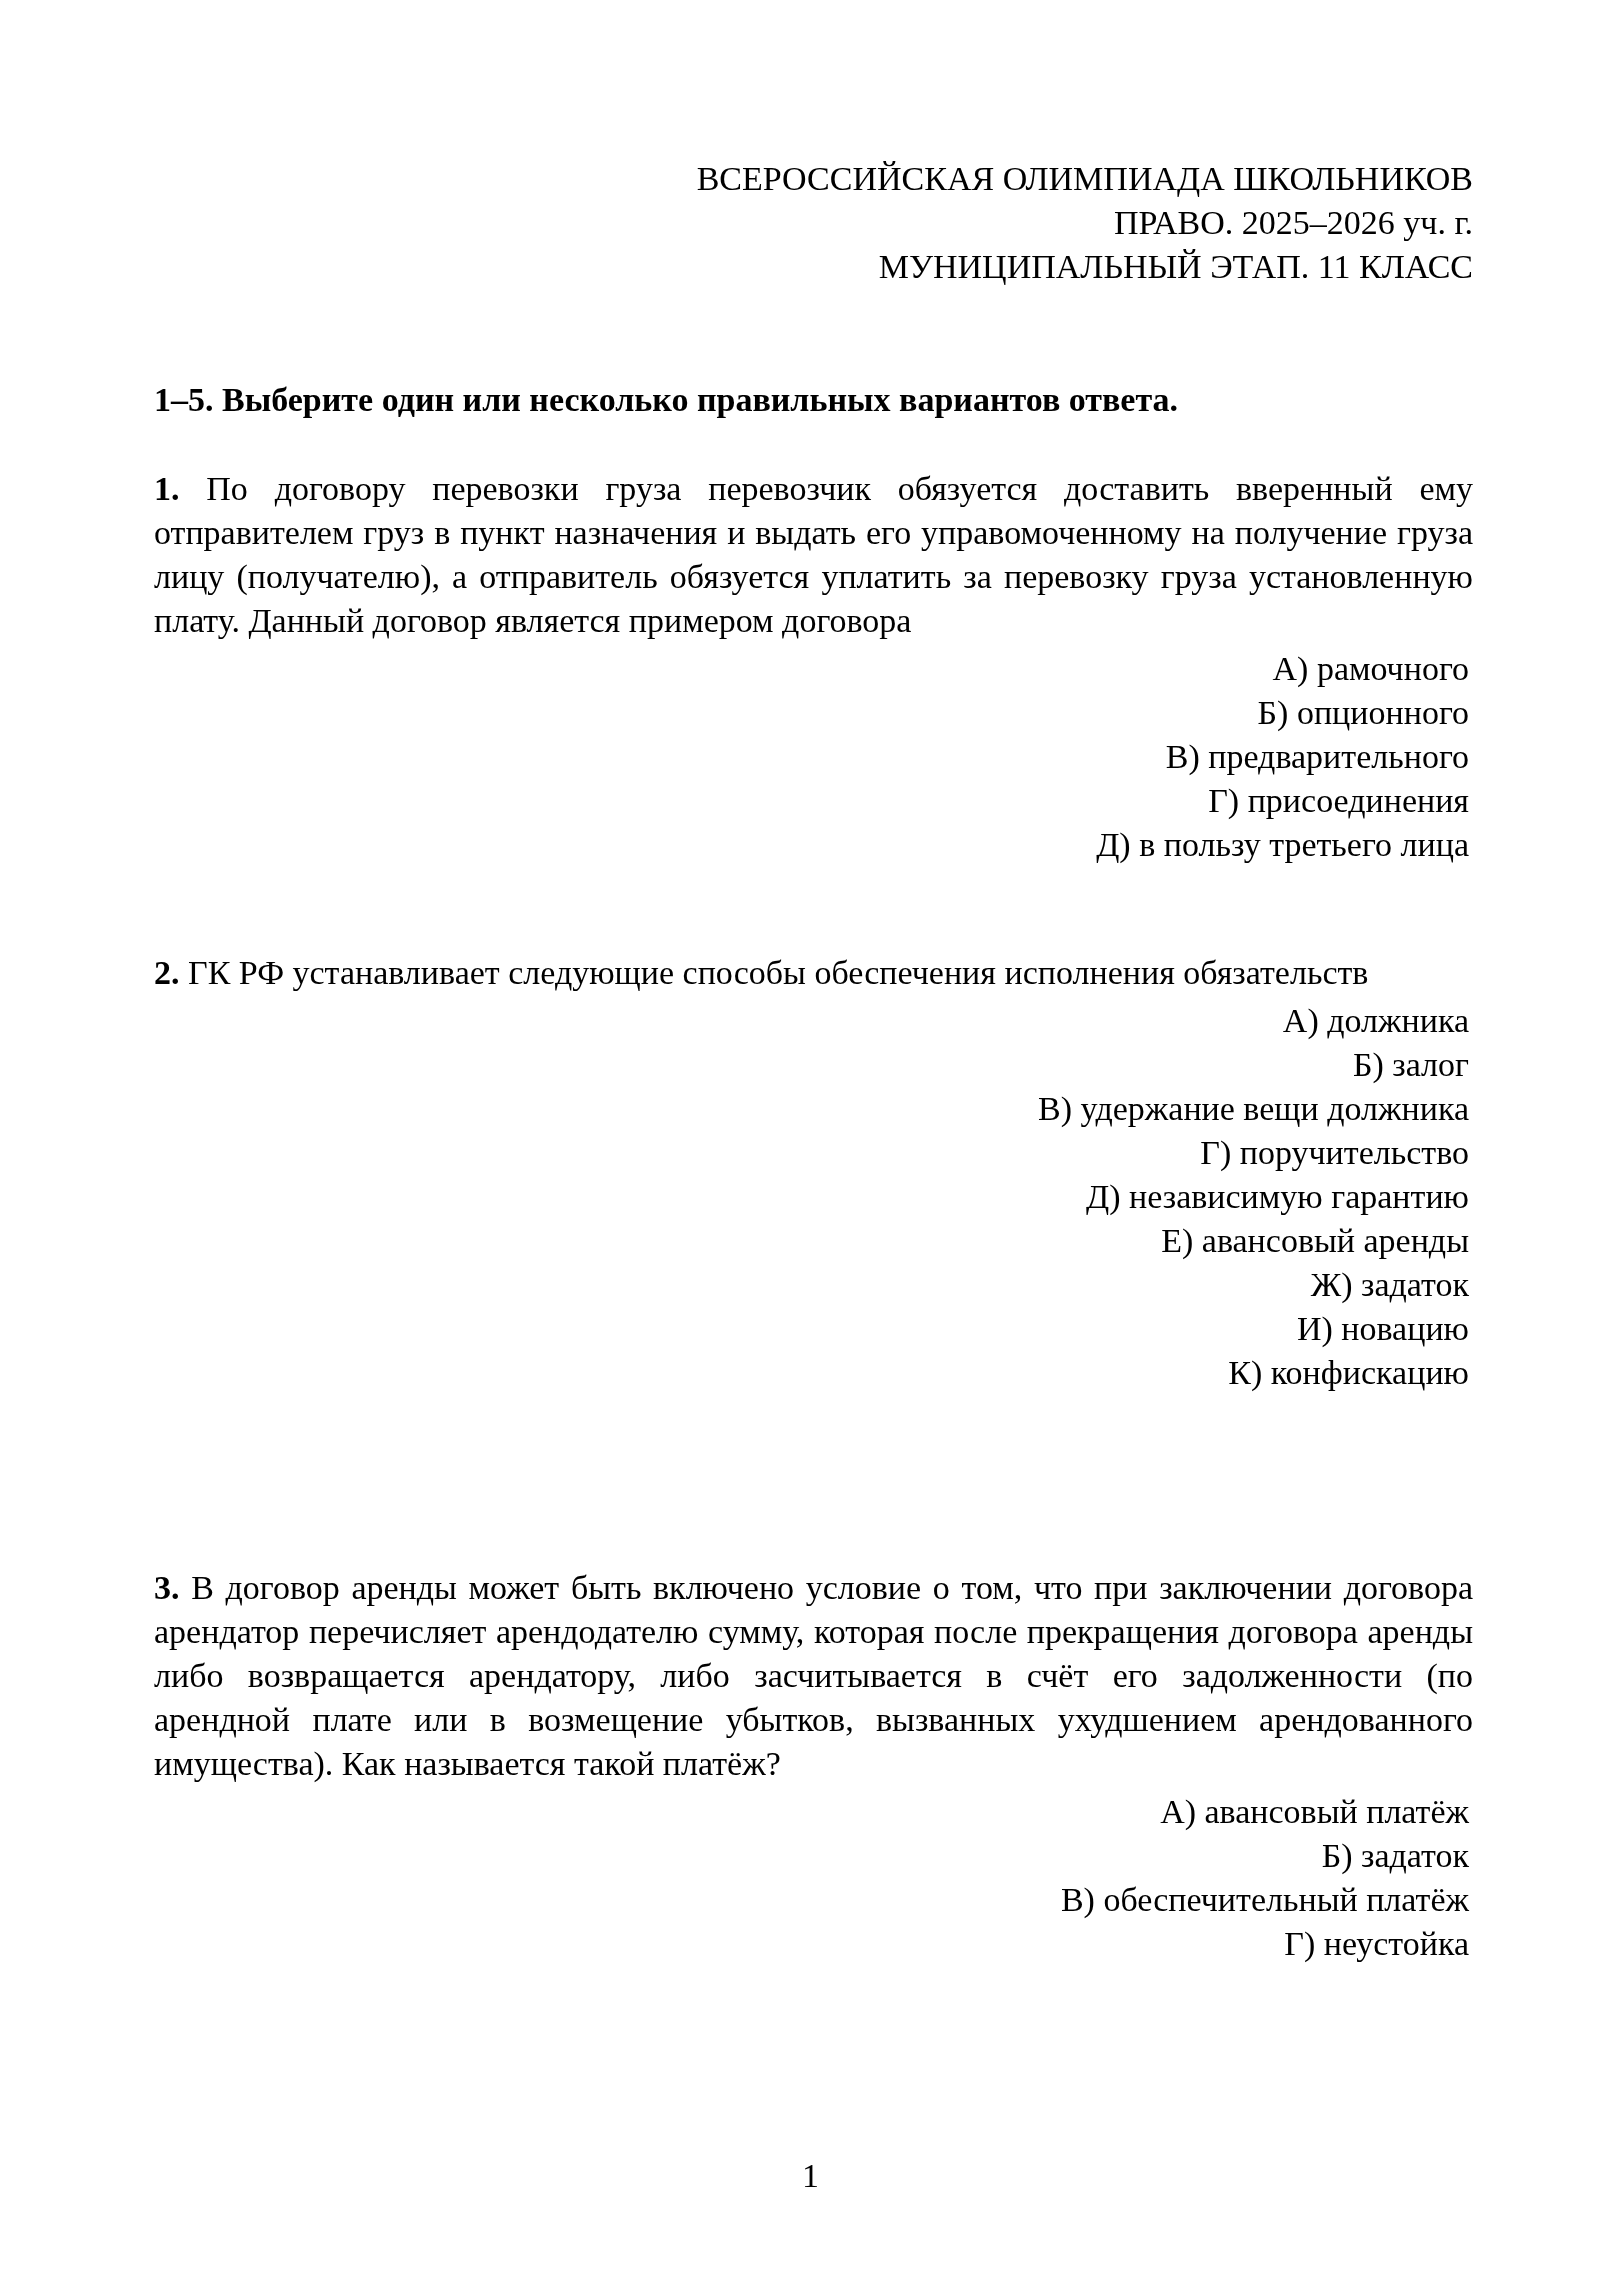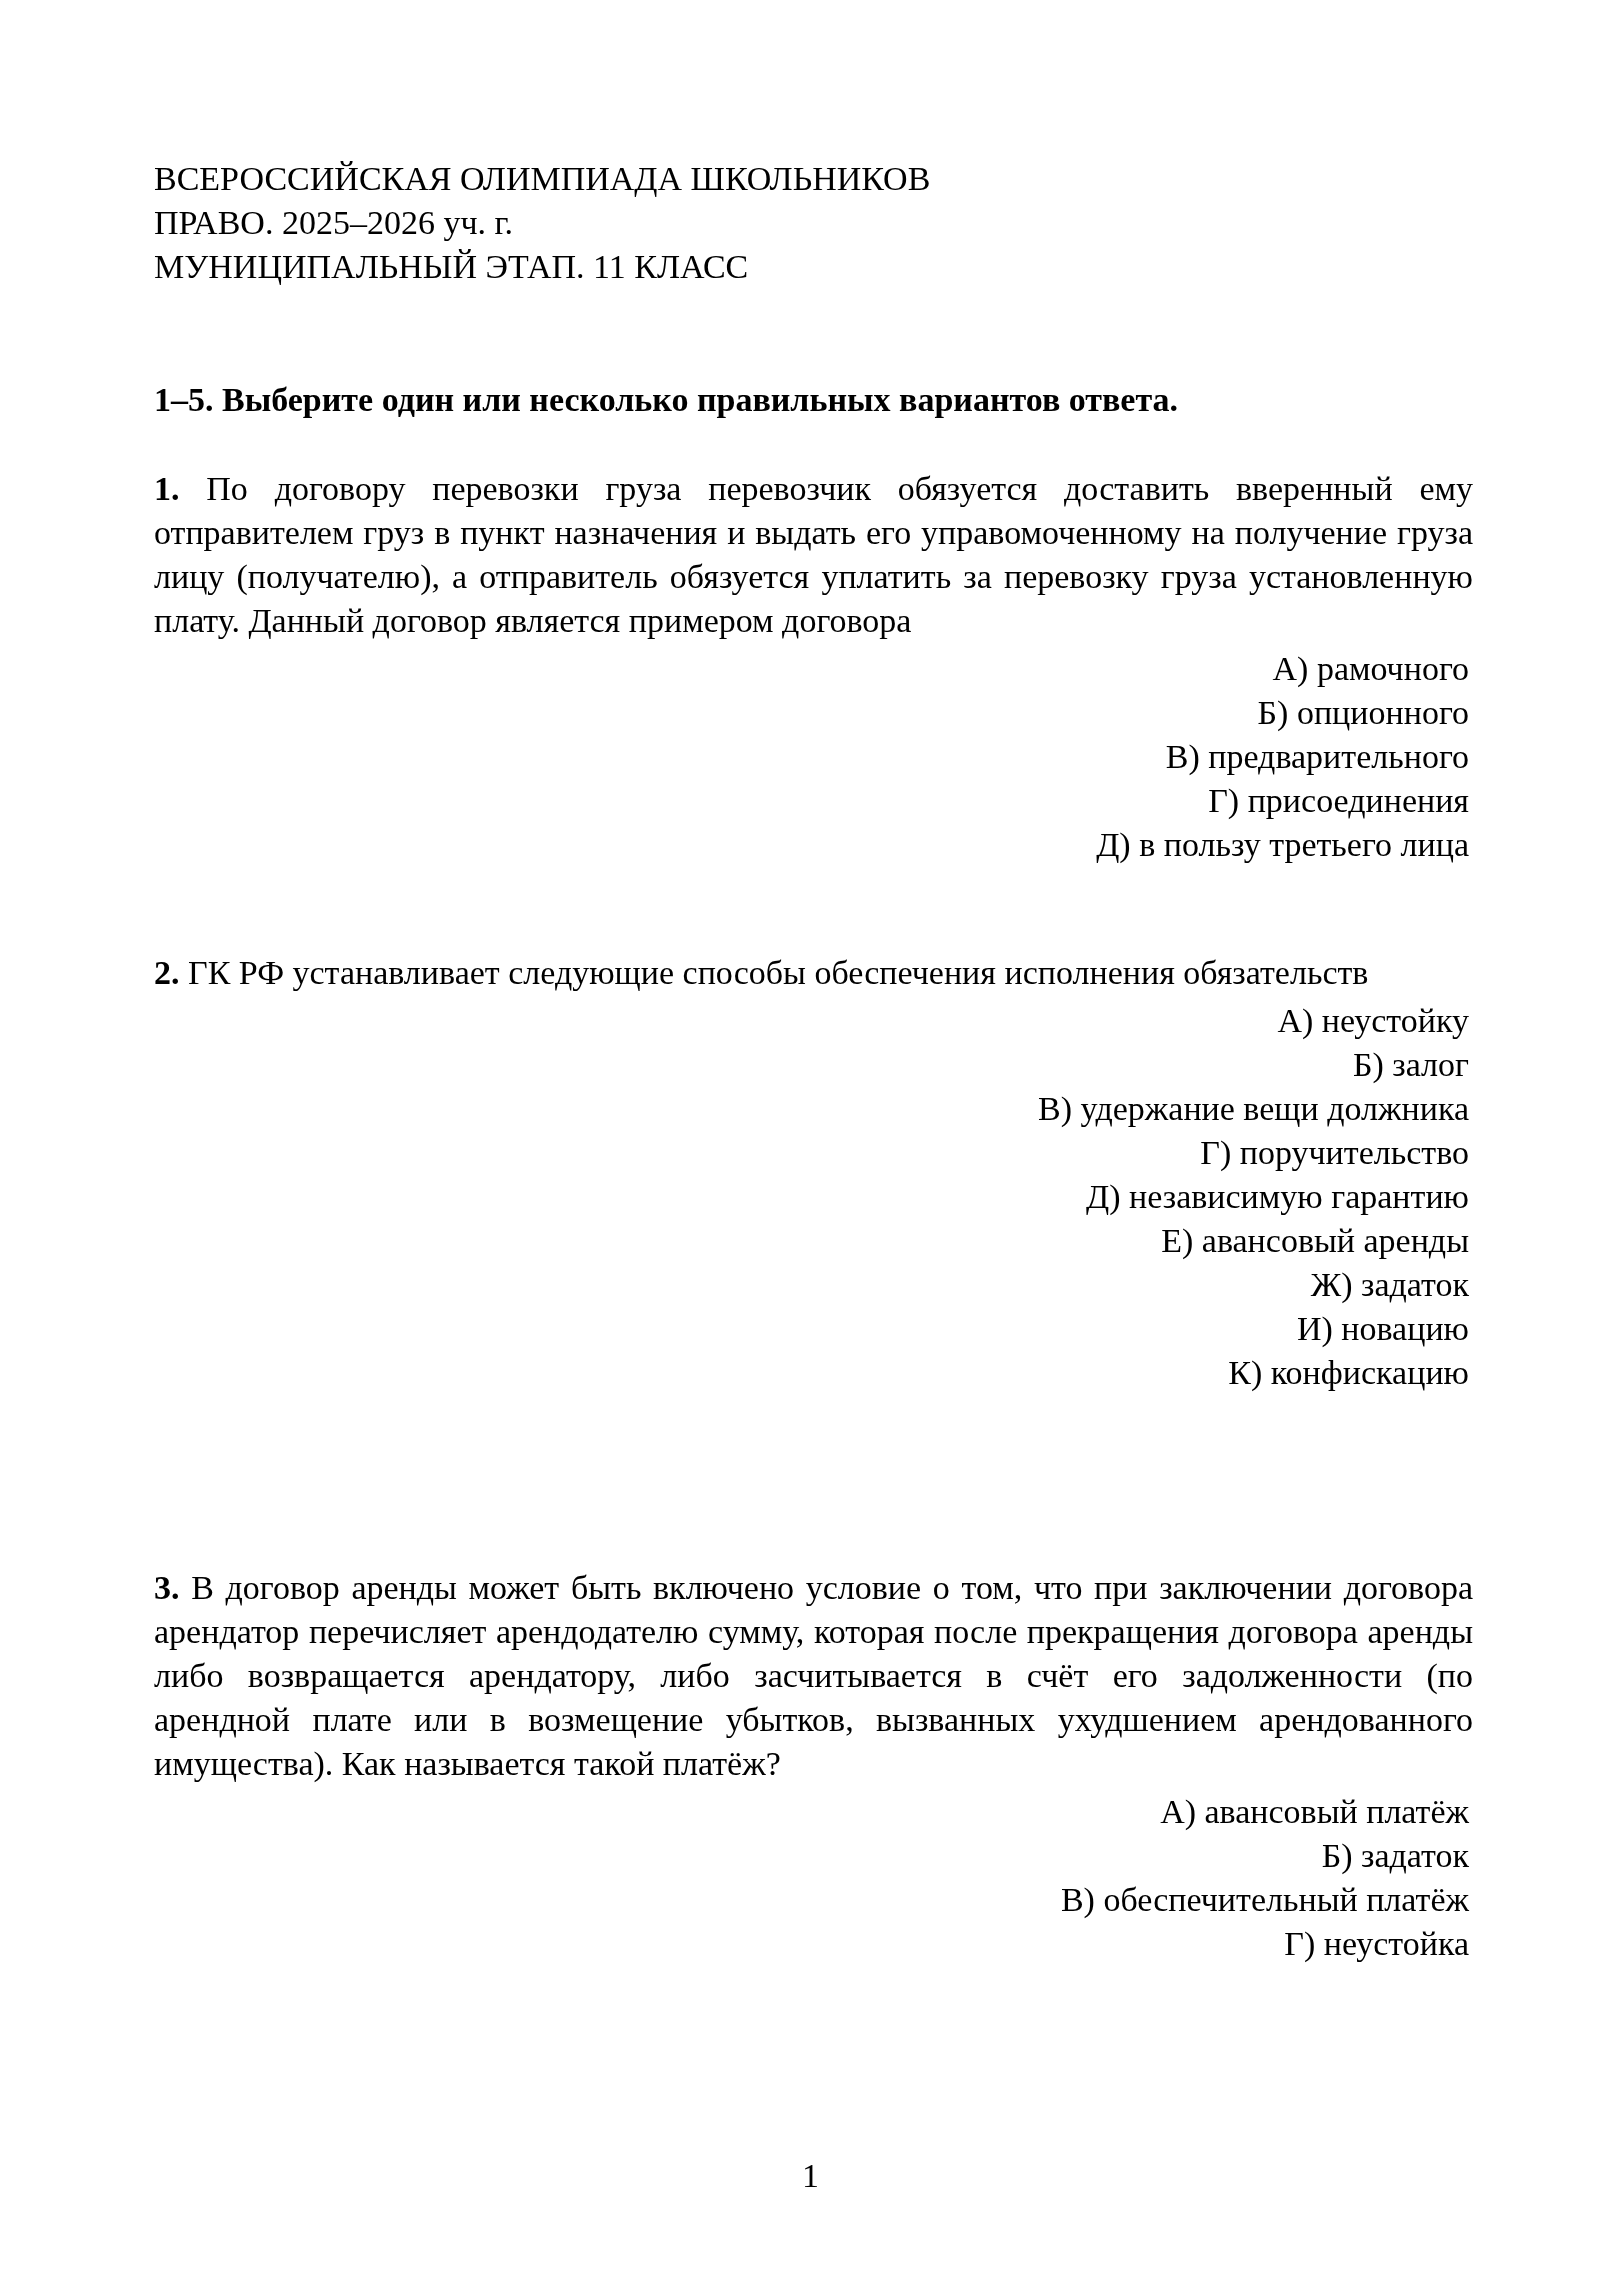--- a/index.html
+++ b/index.html
@@ -5,21 +5,21 @@
     html, body { margin: 0; padding: 0; background: #ffffff; }
     body { width: 1621px; height: 2293px; position: relative; overflow: hidden; }
     .page {
       position: absolute; left: 0; top: 0; width: 1621px; height: 2293px;
       background: #ffffff; color: #000000;
       font-family: "Liberation Serif", "DejaVu Serif", serif;
       font-size: 34px; line-height: 44px;
     }
     .header {
       position: absolute; left: 154px; width: 1319px; top: 157px;
-      text-align: left;
+      text-align: right;
     }
     .header div { height: 44px; line-height: 44px; }
     .section-title {
       position: absolute; left: 154px; top: 378px; width: 1319px;
       font-weight: bold; line-height: 44px;
     }
     .question {
       position: absolute; left: 154px; width: 1319px;
       text-align: justify; line-height: 44px;
     }
@@ -51,21 +51,21 @@
       <li>Б) опционного</li>
       <li>В) предварительного</li>
       <li>Г) присоединения</li>
       <li>Д) в пользу третьего лица</li>
     </ul>
   </div>
 
   <div class="question" style="top: 951px;">
     <div><span class="q-num">2.</span><span> ГК РФ устанавливает следующие способы обеспечения исполнения обязательств</span></div>
     <ul class="options">
-      <li>А) неустойку</li>
+      <li>А) должника</li>
       <li>Б) залог</li>
       <li>В) удержание вещи должника</li>
       <li>Г) поручительство</li>
       <li>Д) независимую гарантию</li>
       <li>Е) авансовый аренды</li>
       <li>Ж) задаток</li>
       <li>И) новацию</li>
       <li>К) конфискацию</li>
     </ul>
   </div>

